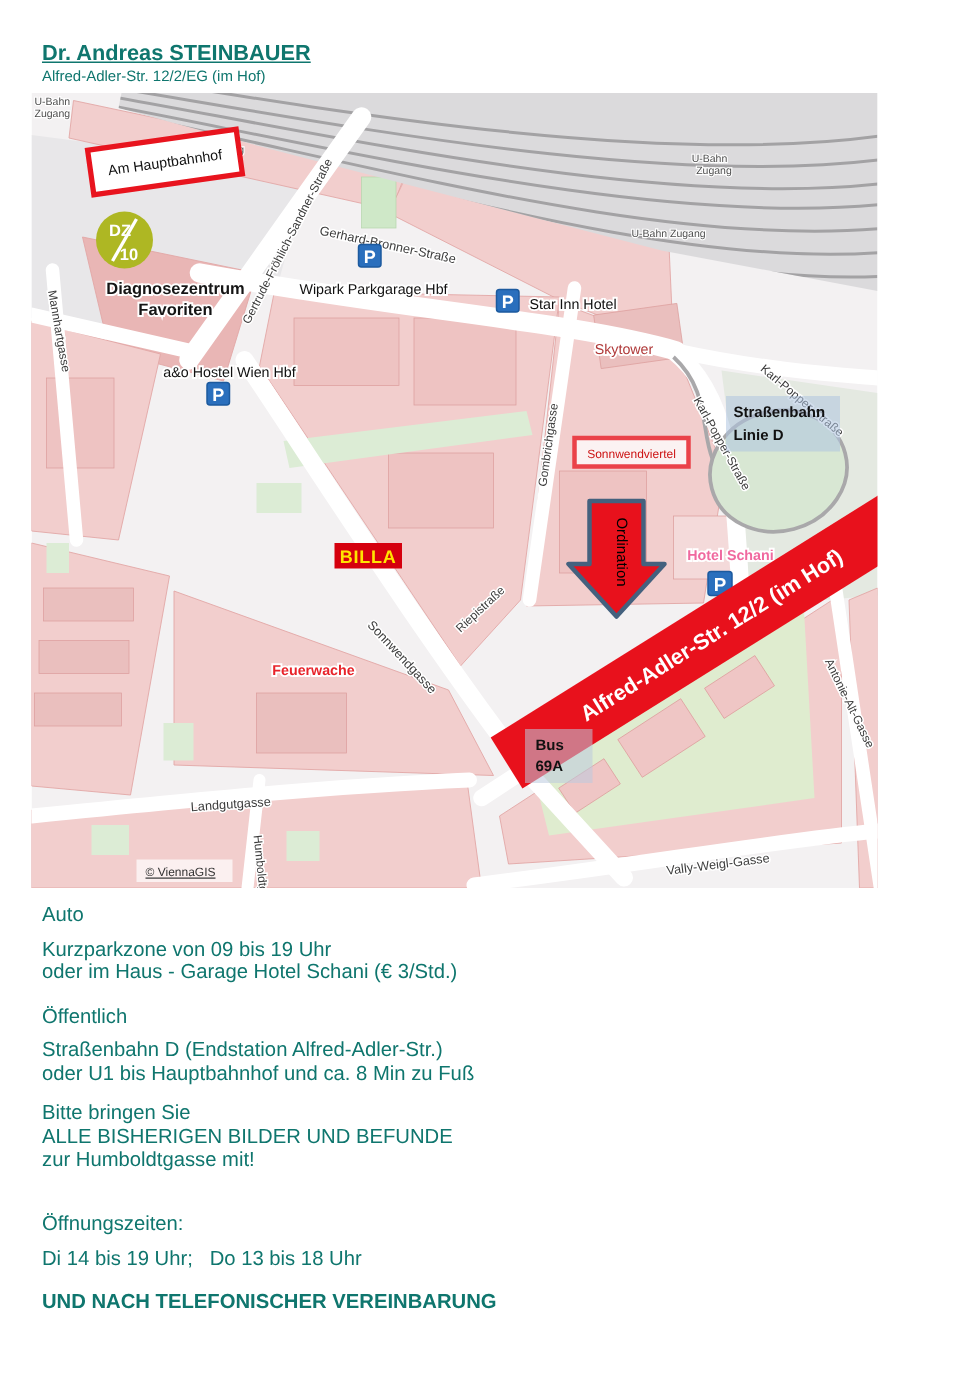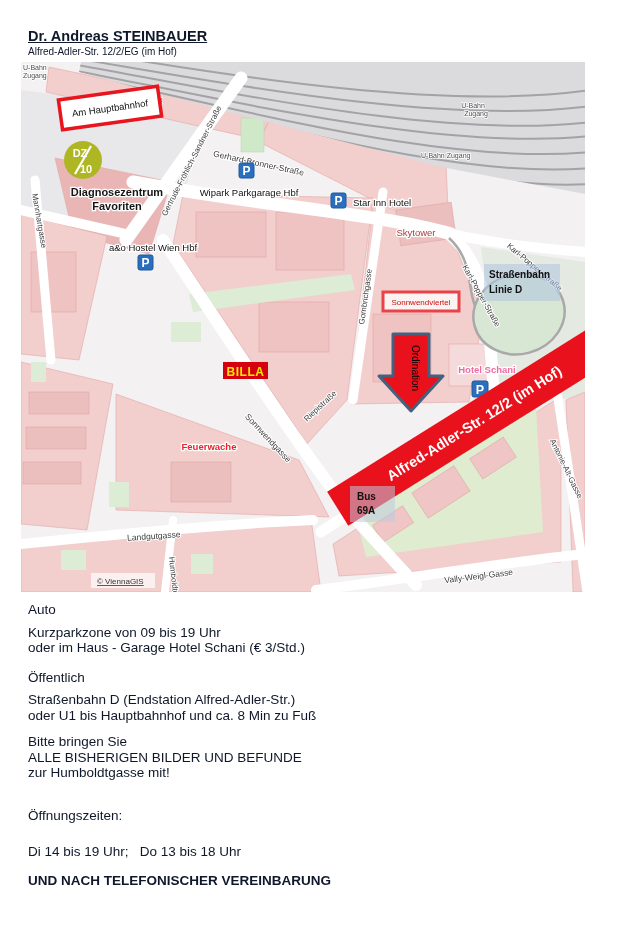--- a/index.html
+++ b/index.html
@@ -1,32 +1,32 @@
 <!DOCTYPE html>
 <html><head>
 <meta charset="utf-8">
 <style>
   html,body{margin:0;padding:0;background:#fff;}
   .page{position:relative;width:638px;height:928px;background:#ffffff;overflow:hidden;
-        font-family:"Liberation Sans",sans-serif;color:#0f172a;}
+        font-family:"Liberation Sans",sans-serif;color:#0f766e;}
   .hdr1{position:absolute;left:28px;top:28px;font-size:14.5px;font-weight:bold;text-decoration:underline;}
   .hdr2{position:absolute;left:28px;top:46px;font-size:10px;}
   .mapwrap{position:absolute;left:21px;top:62px;width:564px;height:530px;}
   svg{display:block;font-family:"Liberation Sans",sans-serif;}
   .st{font-size:8px;fill:#3c3c3c;paint-order:stroke;stroke:#ffffff;stroke-width:2px;}
   .st2{font-size:8.5px;fill:#3c3c3c;paint-order:stroke;stroke:#ffffff;stroke-width:2px;}
   .poi{font-size:9.5px;fill:#101010;paint-order:stroke;stroke:#ffffff;stroke-width:2.5px;}
   .poib{font-size:11px;font-weight:bold;fill:#151515;paint-order:stroke;stroke:#ffffff;stroke-width:2.5px;}
   .tiny{font-size:7px;fill:#4d4d4d;paint-order:stroke;stroke:#ffffff;stroke-width:1.5px;}
   .info{position:absolute;left:28px;top:602px;width:580px;font-size:13.5px;line-height:15.5px;}
   .b{font-weight:normal;}
   .mb7{margin-bottom:7px;}
   .pre{white-space:pre-wrap;}
   .gap14{height:14px;} .gap11{height:11px;} .gap27{height:27px;} .gap13{height:13px;}
-  .mb5{margin-bottom:21px;}
+  .mb5{margin-bottom:8px;}
   .footer{font-weight:bold;}
 </style>
 </head>
 <body>
 
 <div class="page">
 
   <div class="hdr1">Dr. Andreas STEINBAUER</div>
   <div class="hdr2">Alfred-Adler-Str. 12/2/EG (im Hof)</div>
 

